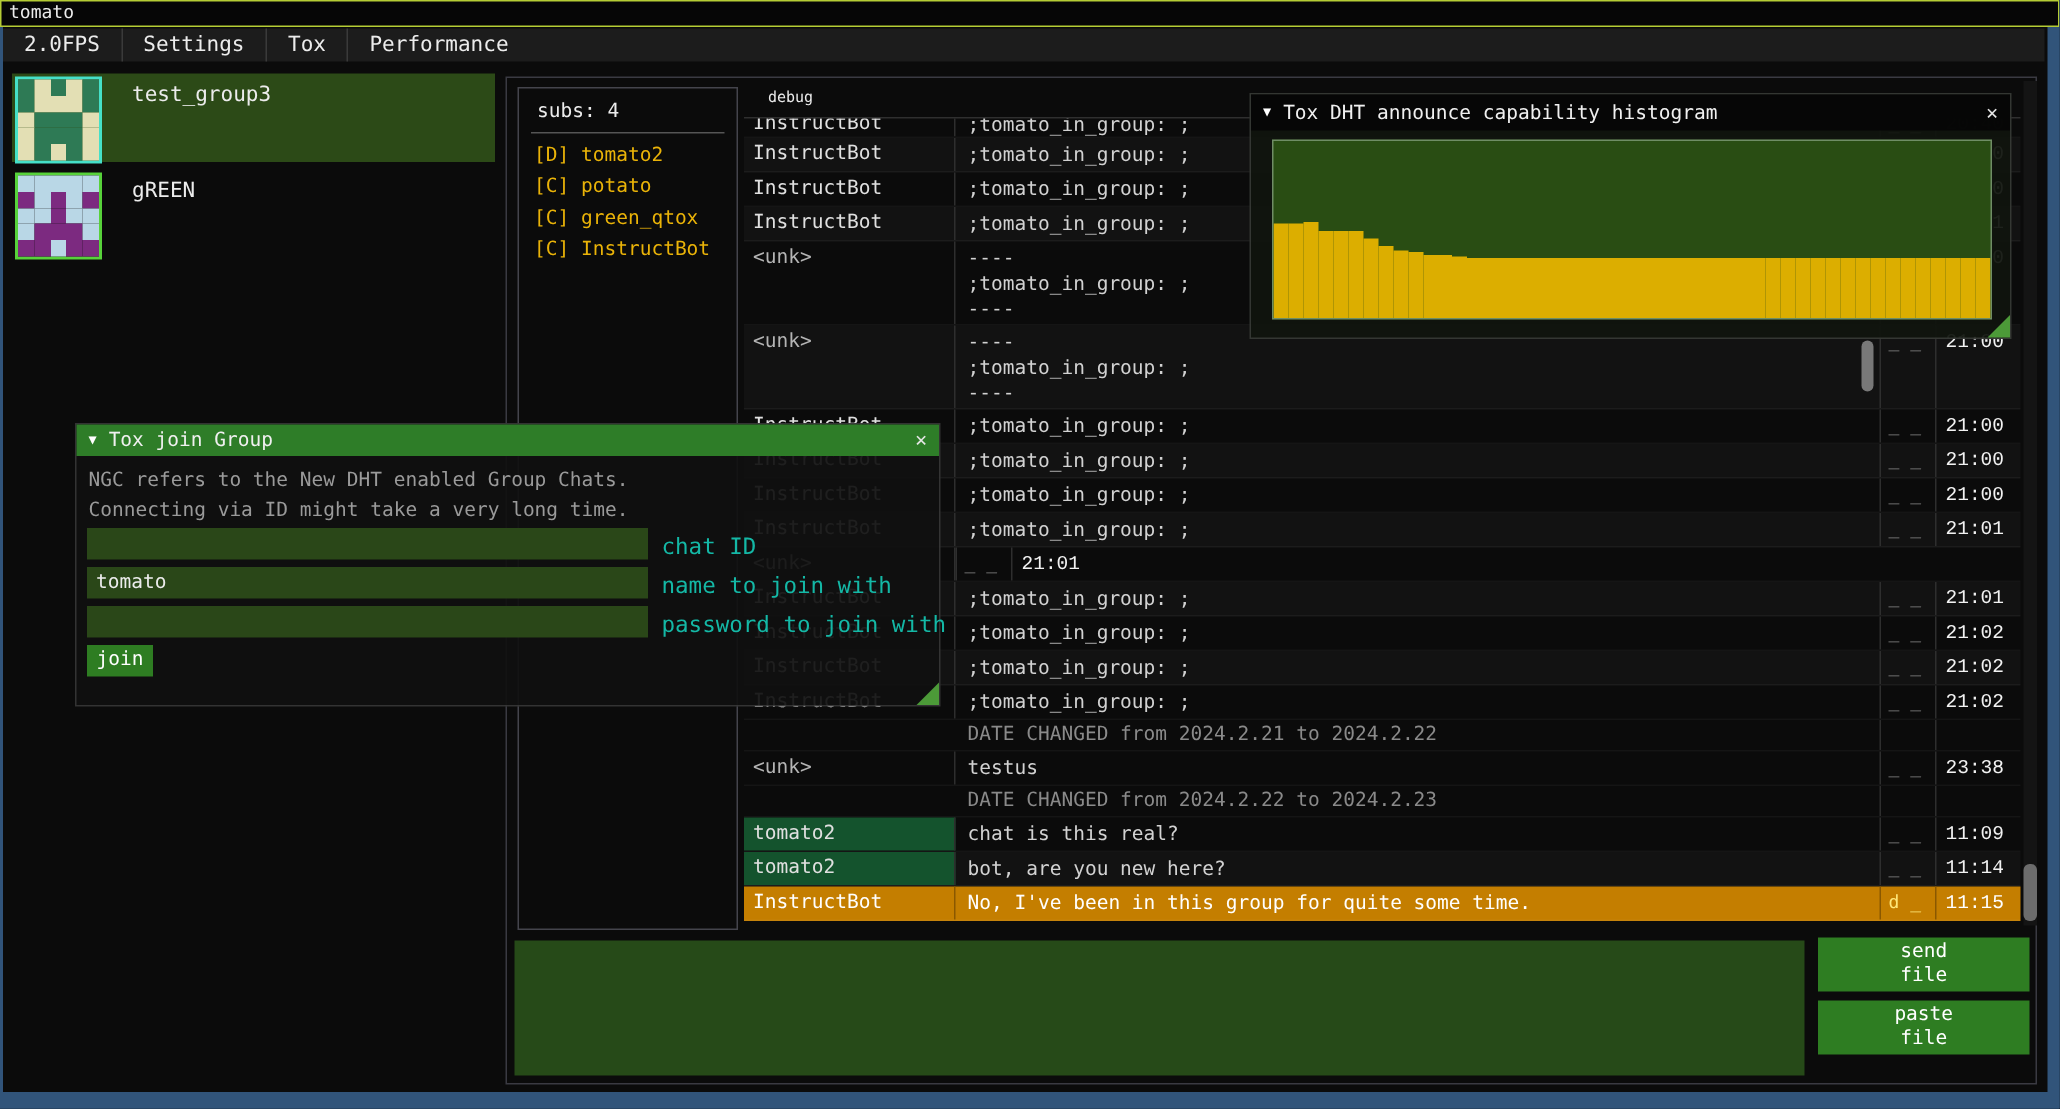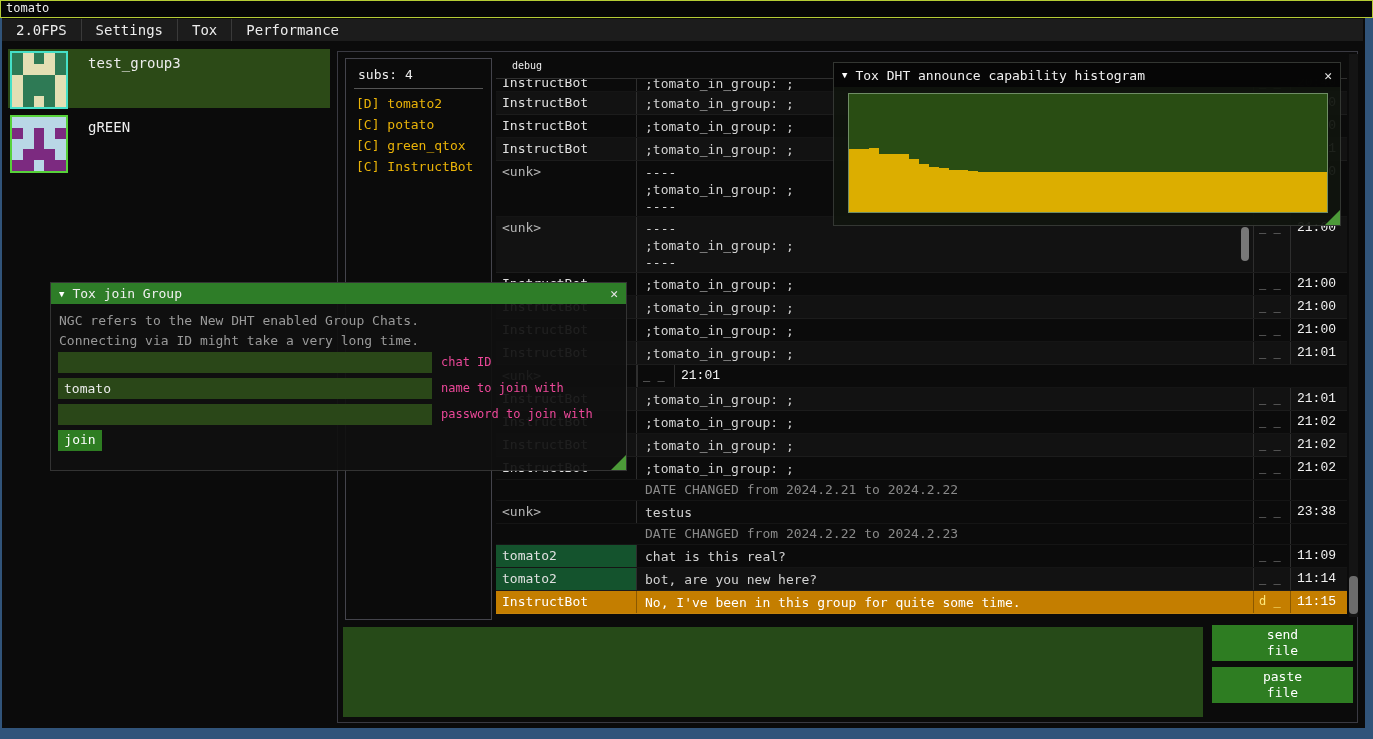--- a/index.html
+++ b/index.html
@@ -87,21 +87,21 @@
   .plot{position:absolute;left:14px;top:30px;width:480px;height:120px;background:#294d13;
         border:1px solid rgba(170,195,170,0.55);display:flex;align-items:flex-end;overflow:hidden;}
   .bar{flex:1;background:#dcae00;}
 
   
   .join-win{left:50px;top:282px;width:577px;height:189px;background:rgba(16,16,16,0.93);}
   .join-win .win-titlebar{background:#2e7d28;height:21px;}
   .hint{position:absolute;left:8px;font-size:13px;color:#9a9a9a;white-space:nowrap;}
   .jfield{position:absolute;left:7px;width:374px;height:21px;background:#2a4718;border:none;
           color:#ececec;font-family:"DejaVu Sans Mono",monospace;font-size:13px;padding:2px 6px;}
-  .jlabel{position:absolute;left:390px;font-size:12px;color:#ec4899;white-space:nowrap;}
+  .jlabel{position:absolute;left:390px;font-size:15px;color:#14b8a6;white-space:nowrap;}
   .join-btn{position:absolute;left:7px;top:147px;width:44px;height:21px;background:#2e7d22;
             color:#fff;font-size:13px;text-align:center;line-height:20px;}
 </style>
 </head>
 <body>
 
 <div class="frame">
   <div class="app"></div>
 
   <div class="titlebar">

